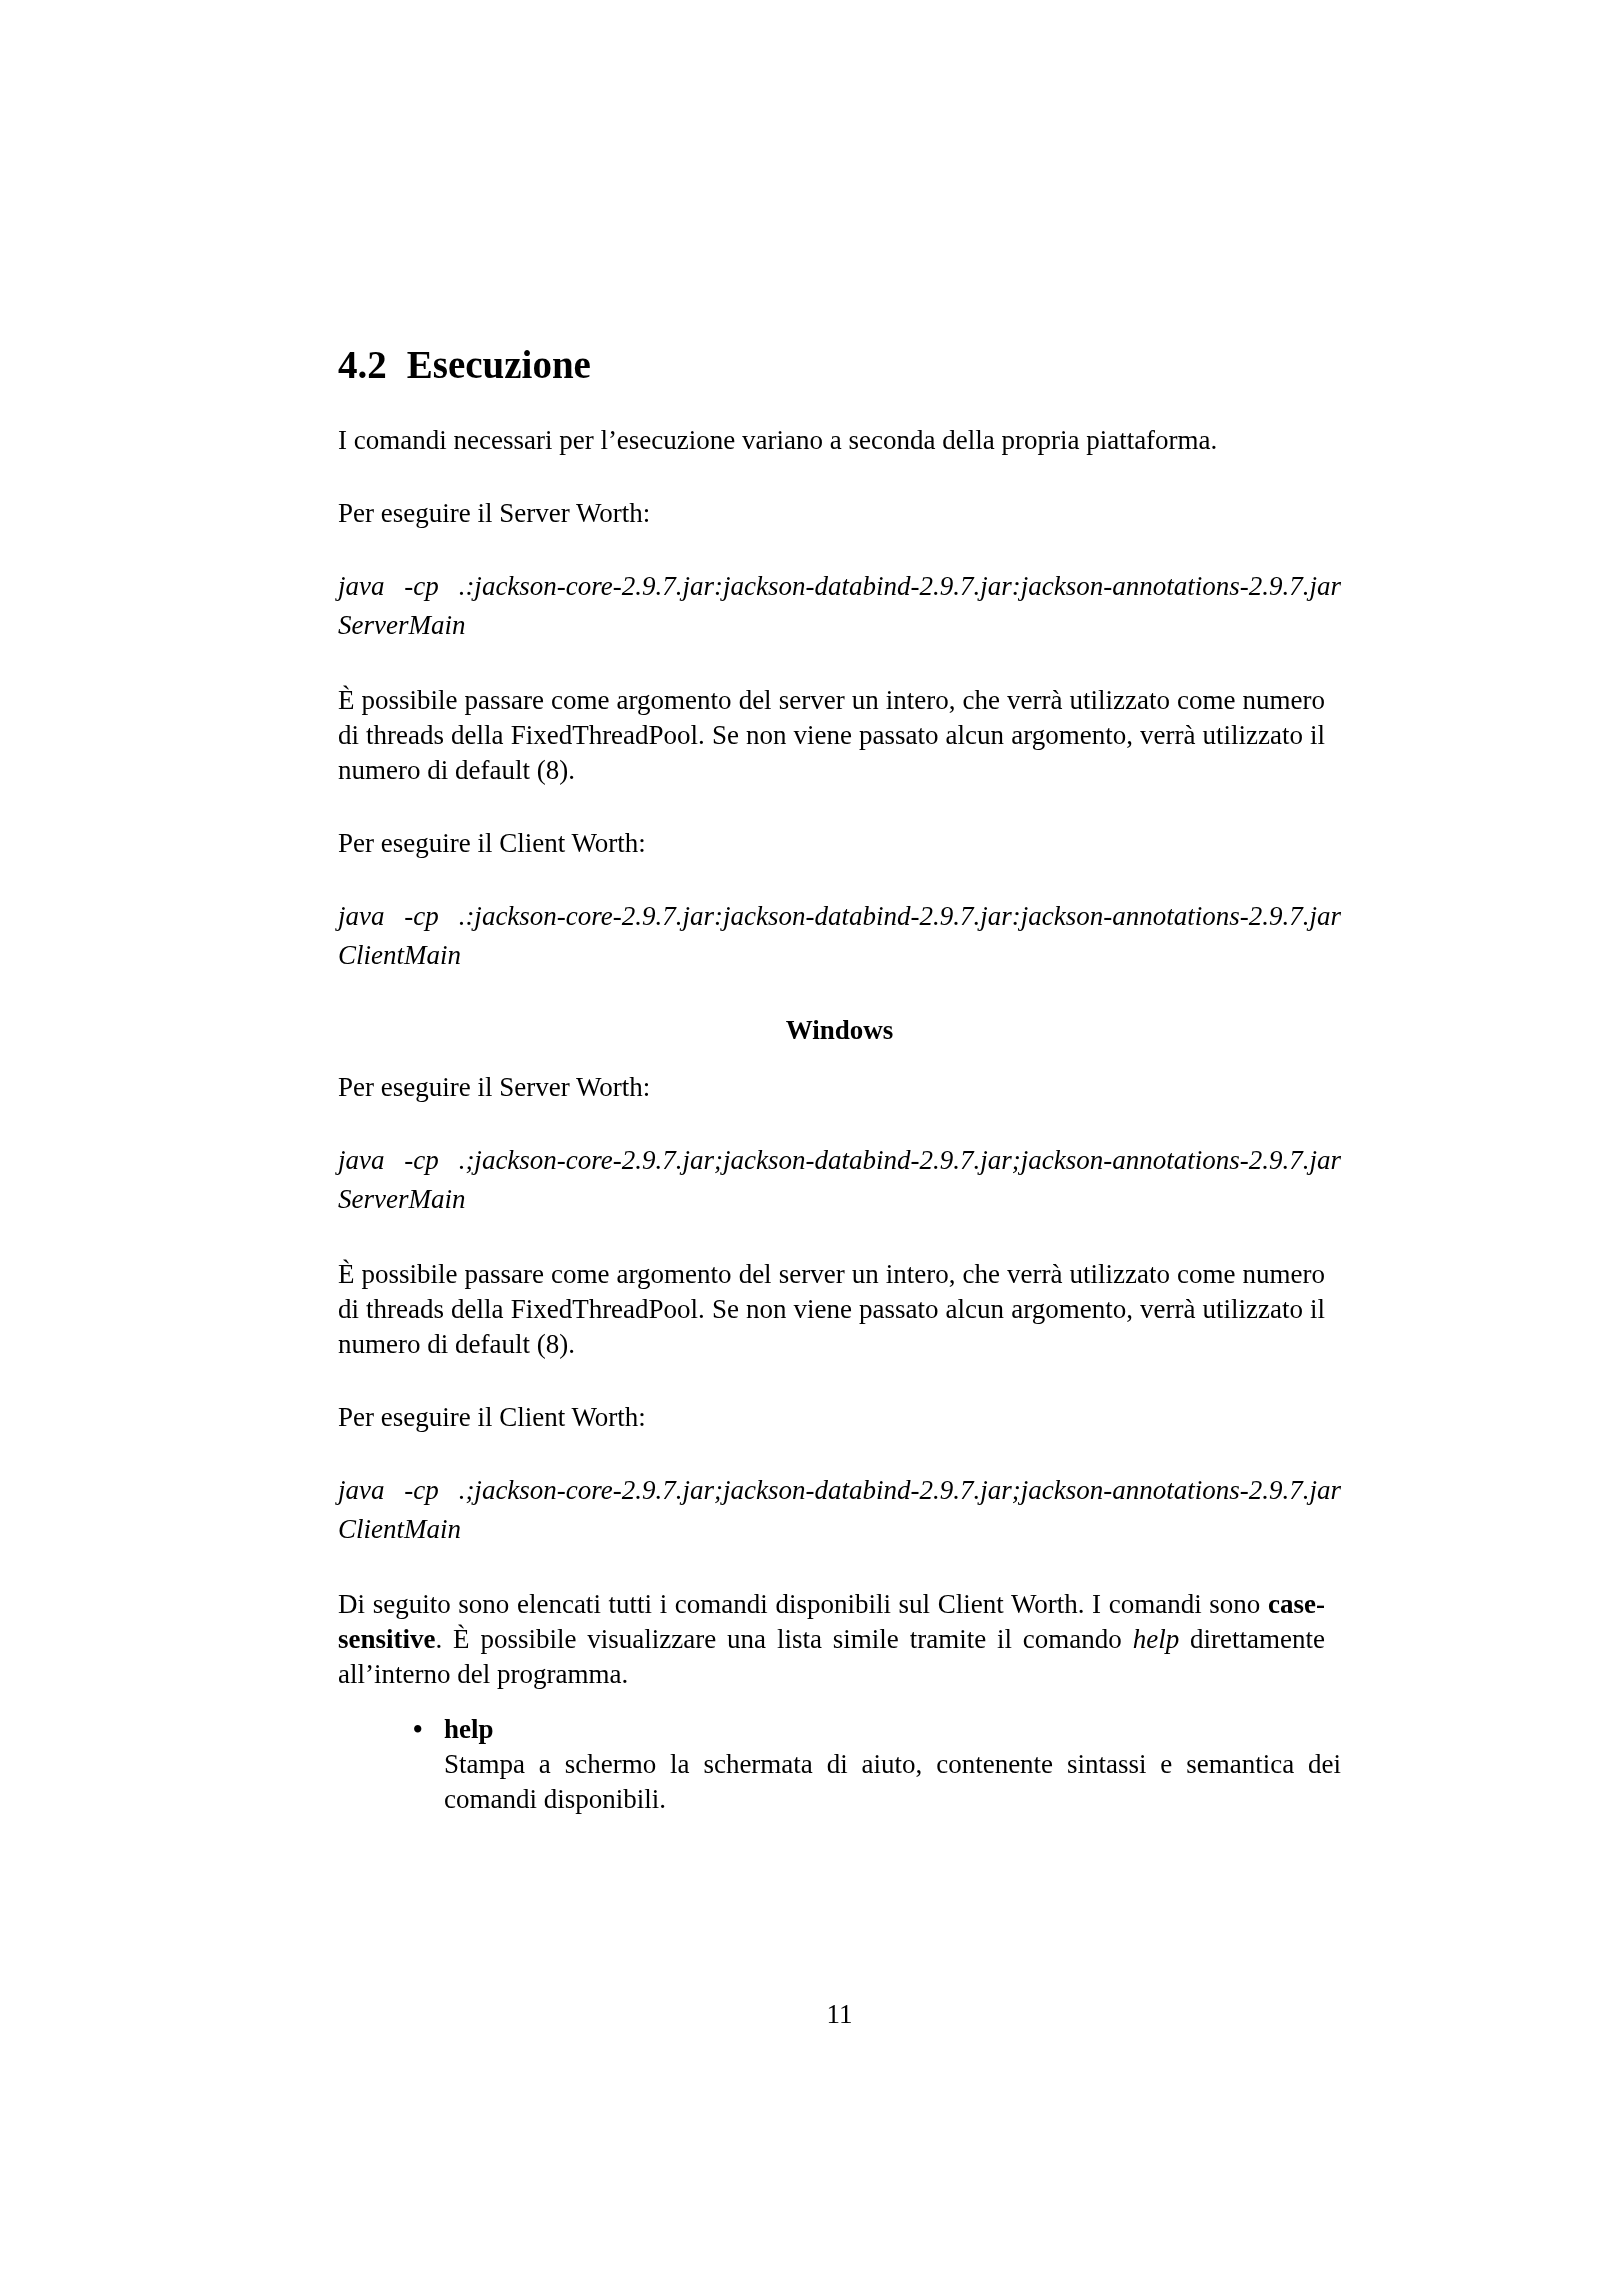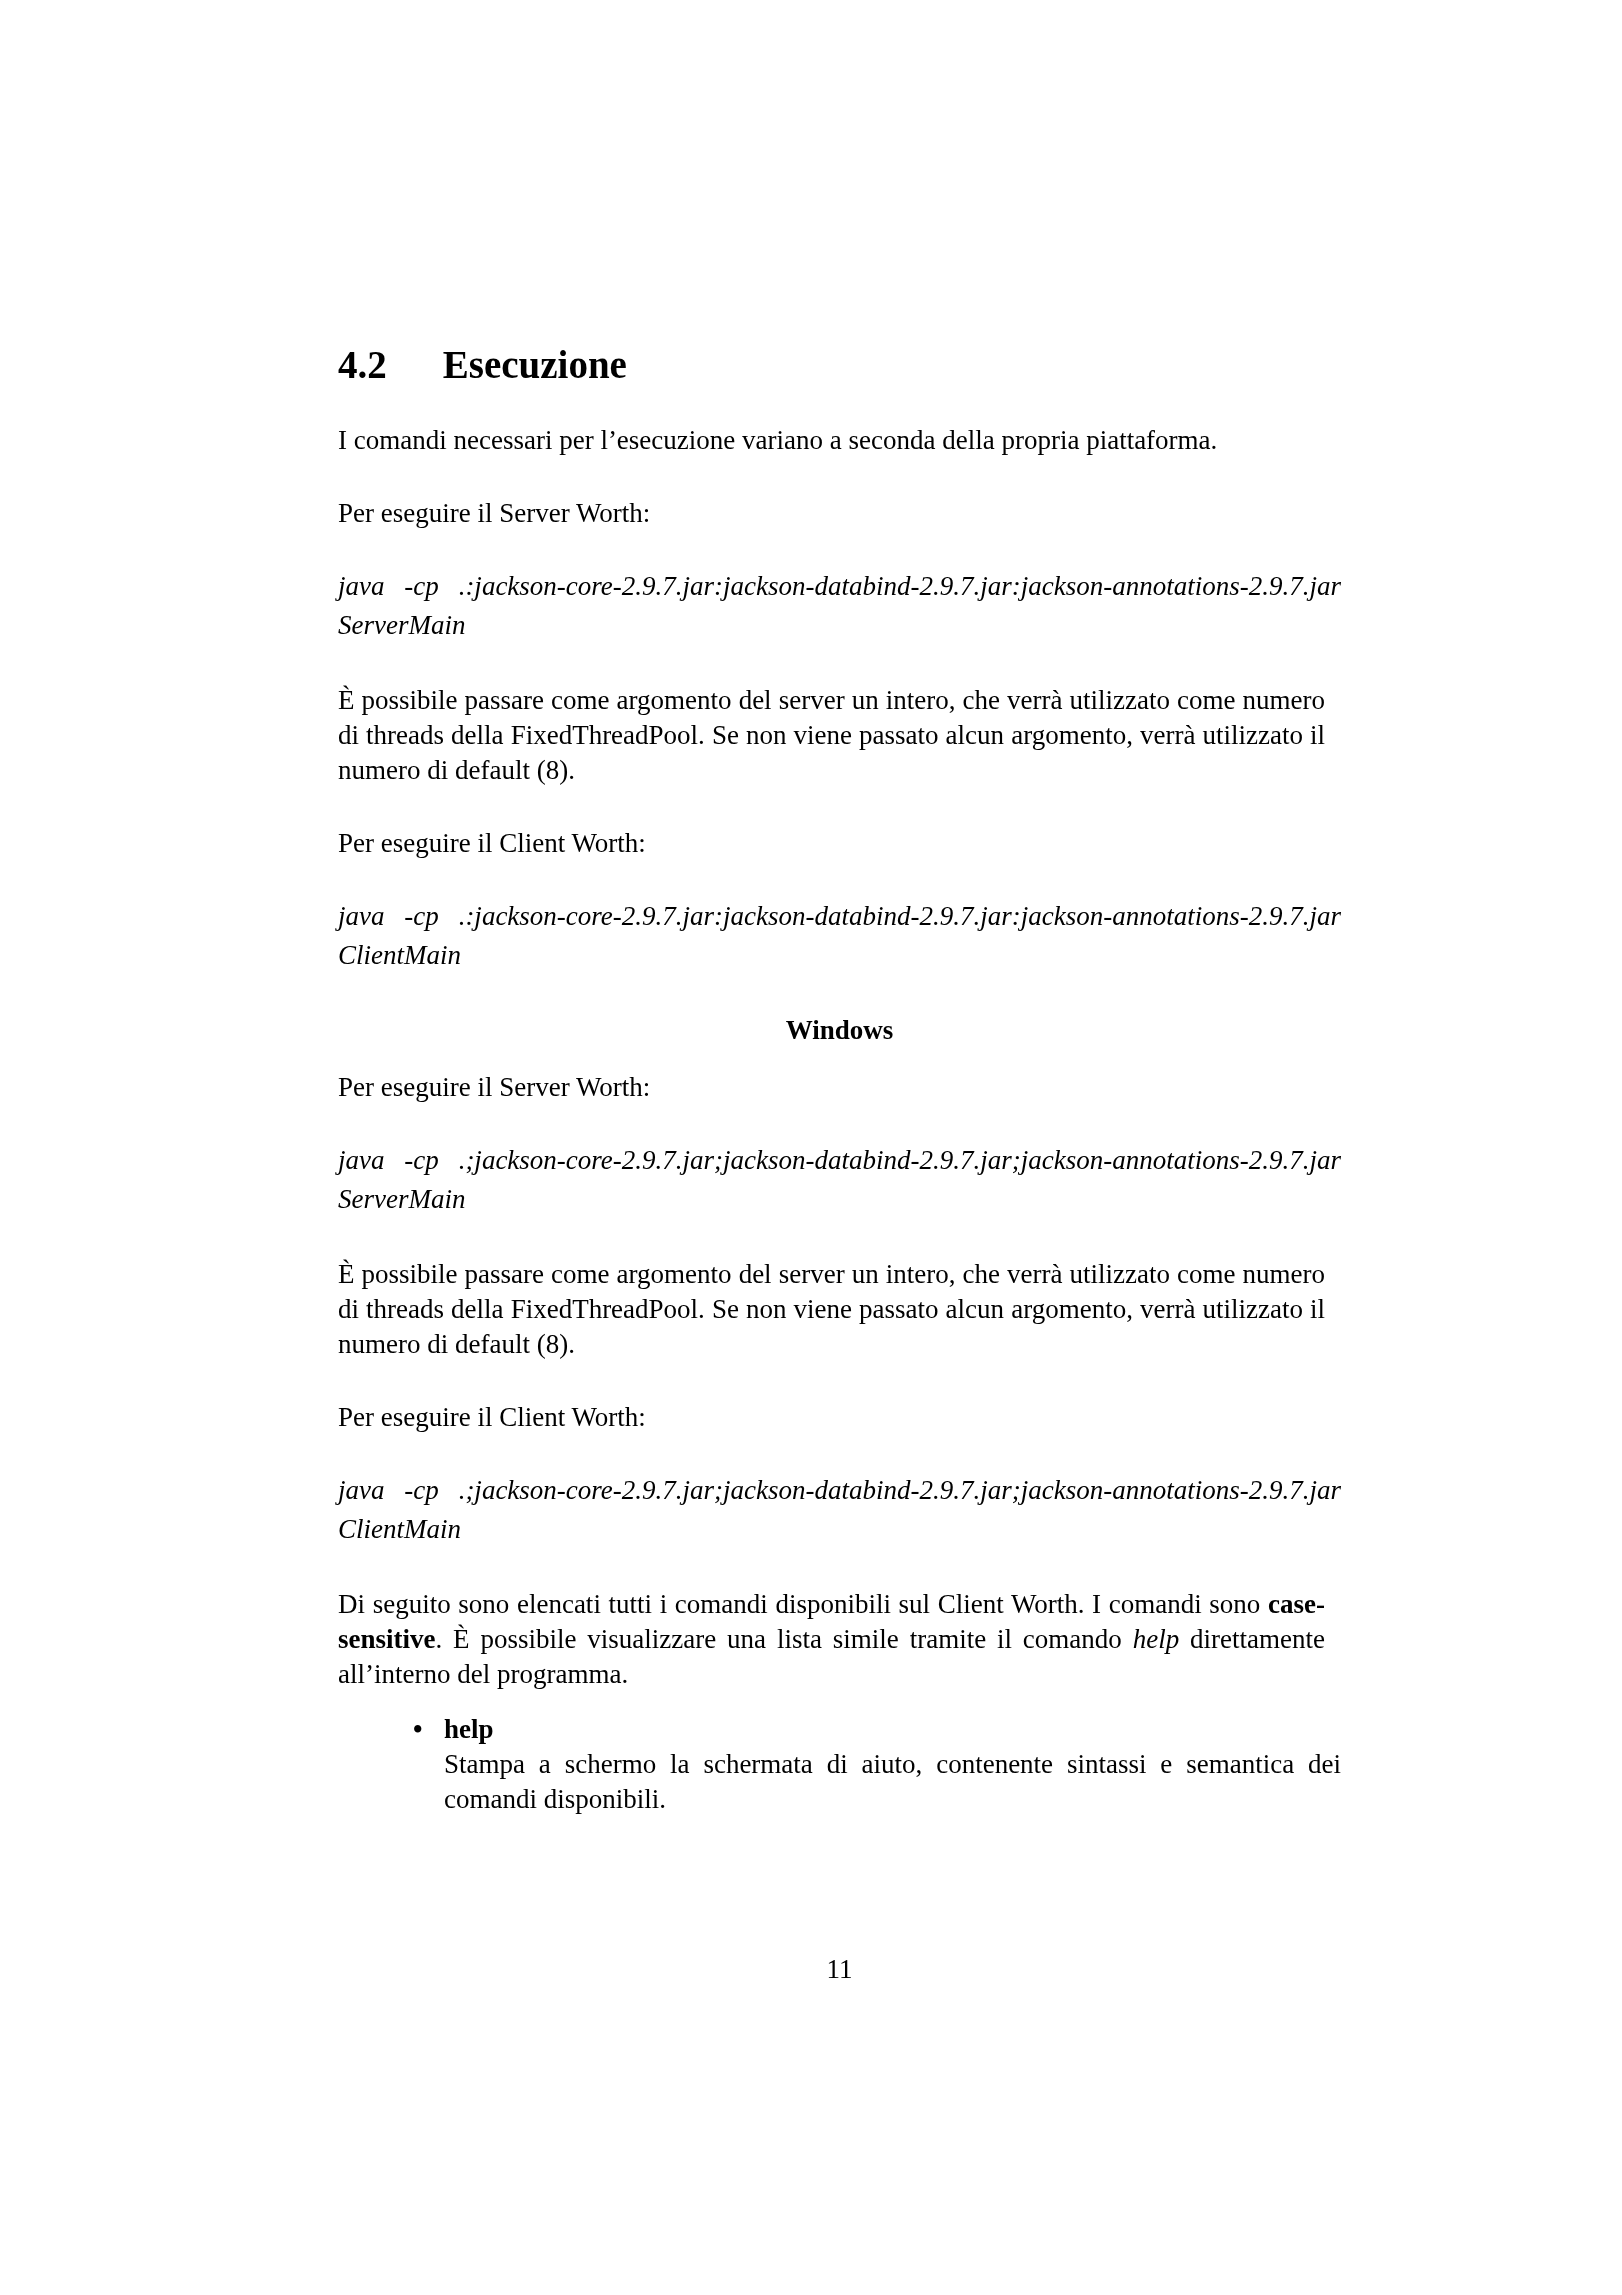--- a/index.html
+++ b/index.html
@@ -22,21 +22,21 @@
     width: 1003px;
   }
   .section-heading {
     font-size: 39px;
     font-weight: bold;
     margin: 0 0 36px 0;
     line-height: 1.1;
   }
   .section-heading .sec-num {
     display: inline-block;
-    margin-right: 56px;
+    margin-right: 20px;
     text-align: center;
   }
   .body-par {
     font-size: 27px;
     line-height: 35px;
     text-align: justify;
     margin: 0 16px 38px 0;
   }
   .label-par {
     margin: 12px 0 36px 0;
@@ -81,21 +81,21 @@
   }
   .term {
     font-weight: bold;
   }
   .desc {
     text-align: justify;
   }
   .page-footer {
     position: absolute;
     left: 338px;
-    top: 1954px;
+    top: 1999px;
     width: 1003px;
     text-align: center;
     font-size: 27px;
   }
 </style>
 </head>
 <body>
 
 <div class="page">
   <main class="content">

